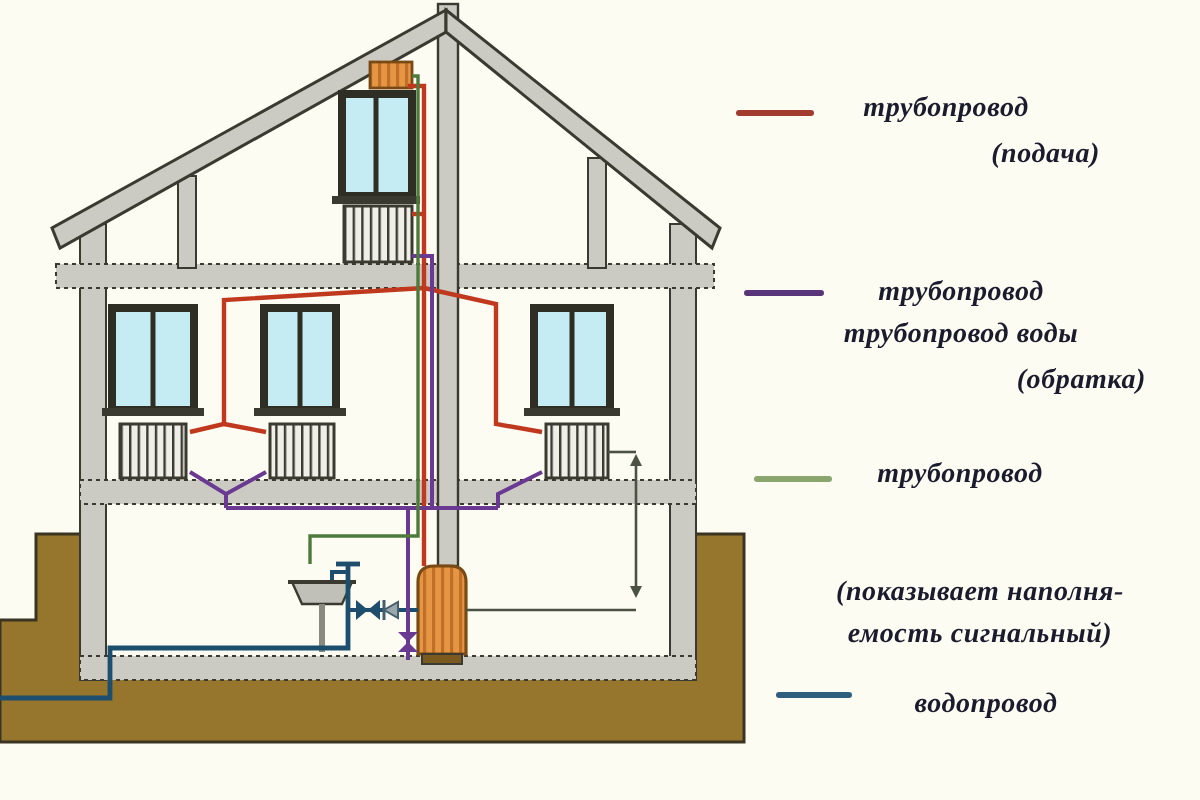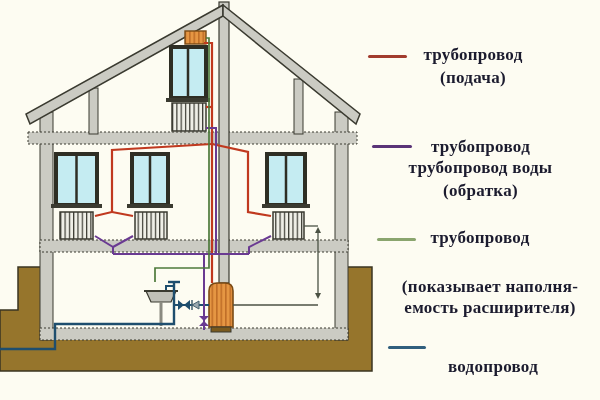--- a/index.html
+++ b/index.html
@@ -1,23 +1,23 @@
 <!DOCTYPE html>
 <html style="--bg: #fdfcf2; --text: #1b1b2e; --ground: #96752c; --ground-line: #3a3422; --wall: #cbcbc3; --outline: #3a3a30; --glass: #c5ecf2; --frame: #2e2e24; --sill: #3a3a30; --metal: #e59643; --metal-hatch: #c06e28; --metal-edge: #7a4a14; --radiator-fill: #efefe7; --radiator-line: #3a3a32; --sink: #c0c0b8; --supply: #c0391f; --return: #6a3a92; --signal: #4e7a3c; --water: #1e4e6e; --indicator: #4b5244;"><head>
 <meta charset="utf-8">
 <style>
   html,body{margin:0;padding:0;}
   .stage{position:relative;width:600px;height:400px;background:var(--bg,#fdfcf2);overflow:hidden;
          font-family:"Liberation Serif", serif;}
   .stage svg{position:absolute;left:0;top:0;}
   .swatch{position:absolute;height:3px;border-radius:2px;}
   .ltext{position:absolute;text-align:center;color:var(--text,#1b1b2e);
-         font-weight:600;font-size:17px;line-height:21px;letter-spacing:.3px;}
+         font-style:italic;font-weight:600;font-size:14px;line-height:21px;letter-spacing:.3px;}
   .lline{display:block;white-space:pre;}
-  .paren{margin-top:2px;}
+  .paren{margin-top:2px;text-align:right;}
 </style>
 </head>
 <body>
 
 <div class="stage">
 
   <svg width="600" height="400" viewBox="0 0 600 400">
     <defs>
       <pattern id="radPat" width="4.3" height="8" patternUnits="userSpaceOnUse">
         <rect width="4.3" height="8" style="fill:var(--radiator-fill)"></rect>
@@ -132,24 +132,24 @@
       <span class="lline">трубопровод</span>
       <span class="lline">трубопровод воды</span>
       <span class="lline paren">(обратка)</span>
     </div>
 
     <div class="swatch" style="left: 377px; top: 238px; width: 39px; background: rgb(138, 165, 110);"></div>
     <div class="ltext" style="left:405px;top:227px;width:150px">
       <span class="lline">трубопровод</span>
     </div>
 
-    <div class="ltext" style="left:392px;top:276px;width:196px">
+    <div class="ltext" style="left:392px;top:286px;width:196px">
       <span class="lline">(показывает наполня-</span>
-      <span class="lline">емость расширителя)</span>
+      <span class="lline">емость сигнальный)</span>
     </div>
 
     <div class="swatch" style="left: 388px; top: 346px; width: 38px; background: rgb(48, 95, 126);"></div>
-    <div class="ltext" style="left:438px;top:356px;width:110px">
+    <div class="ltext" style="left:438px;top:342px;width:110px">
       <span class="lline">водопровод</span>
     </div>
 
   </div>
 </div>
 
 </body></html>

